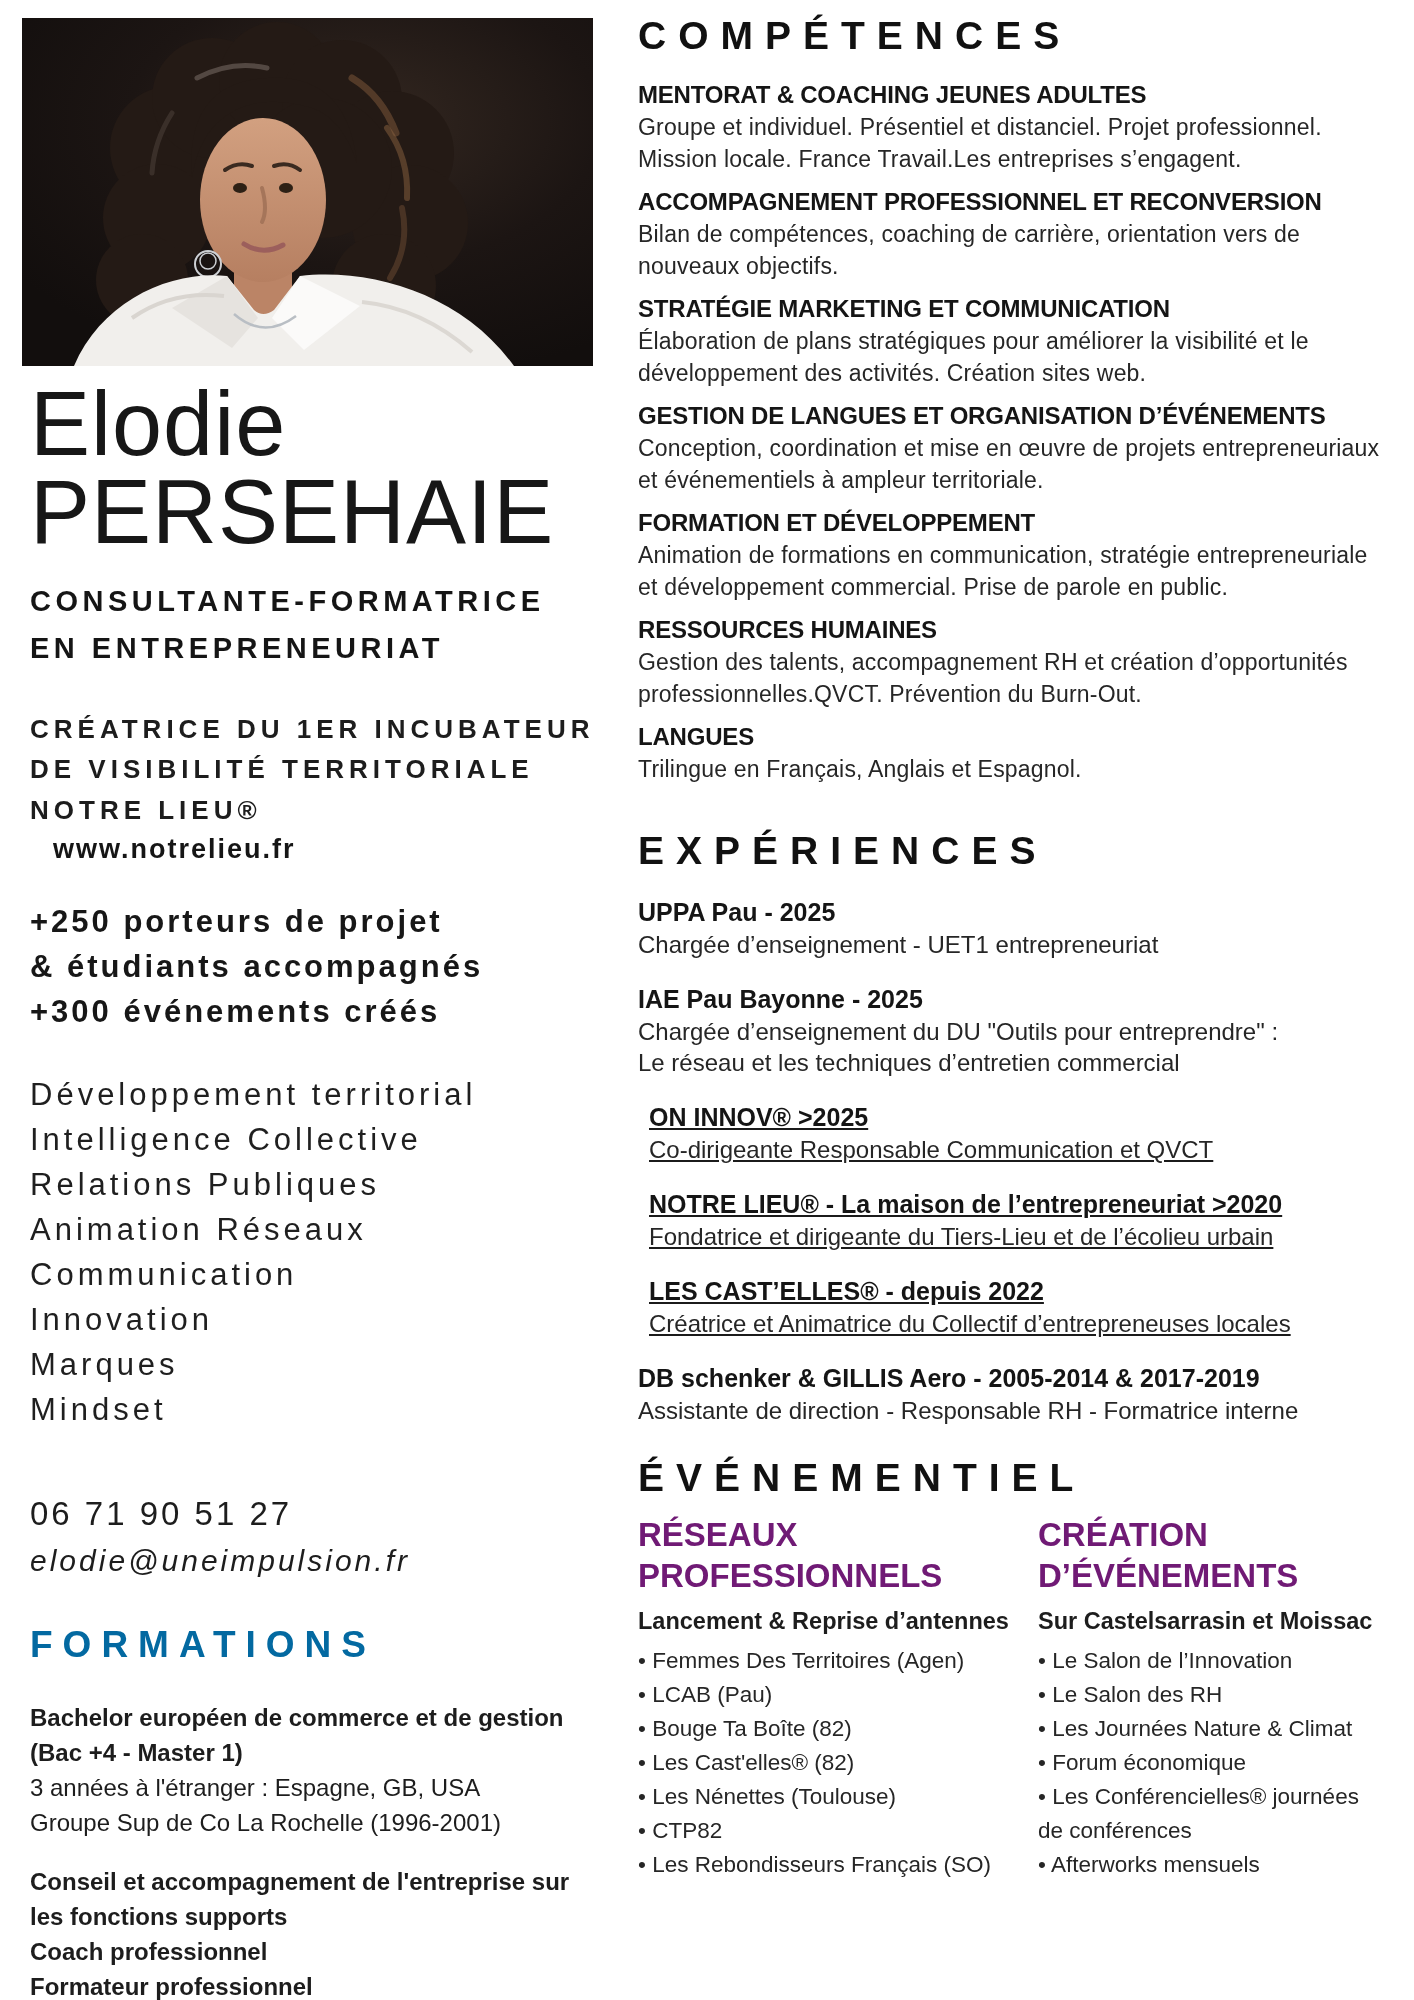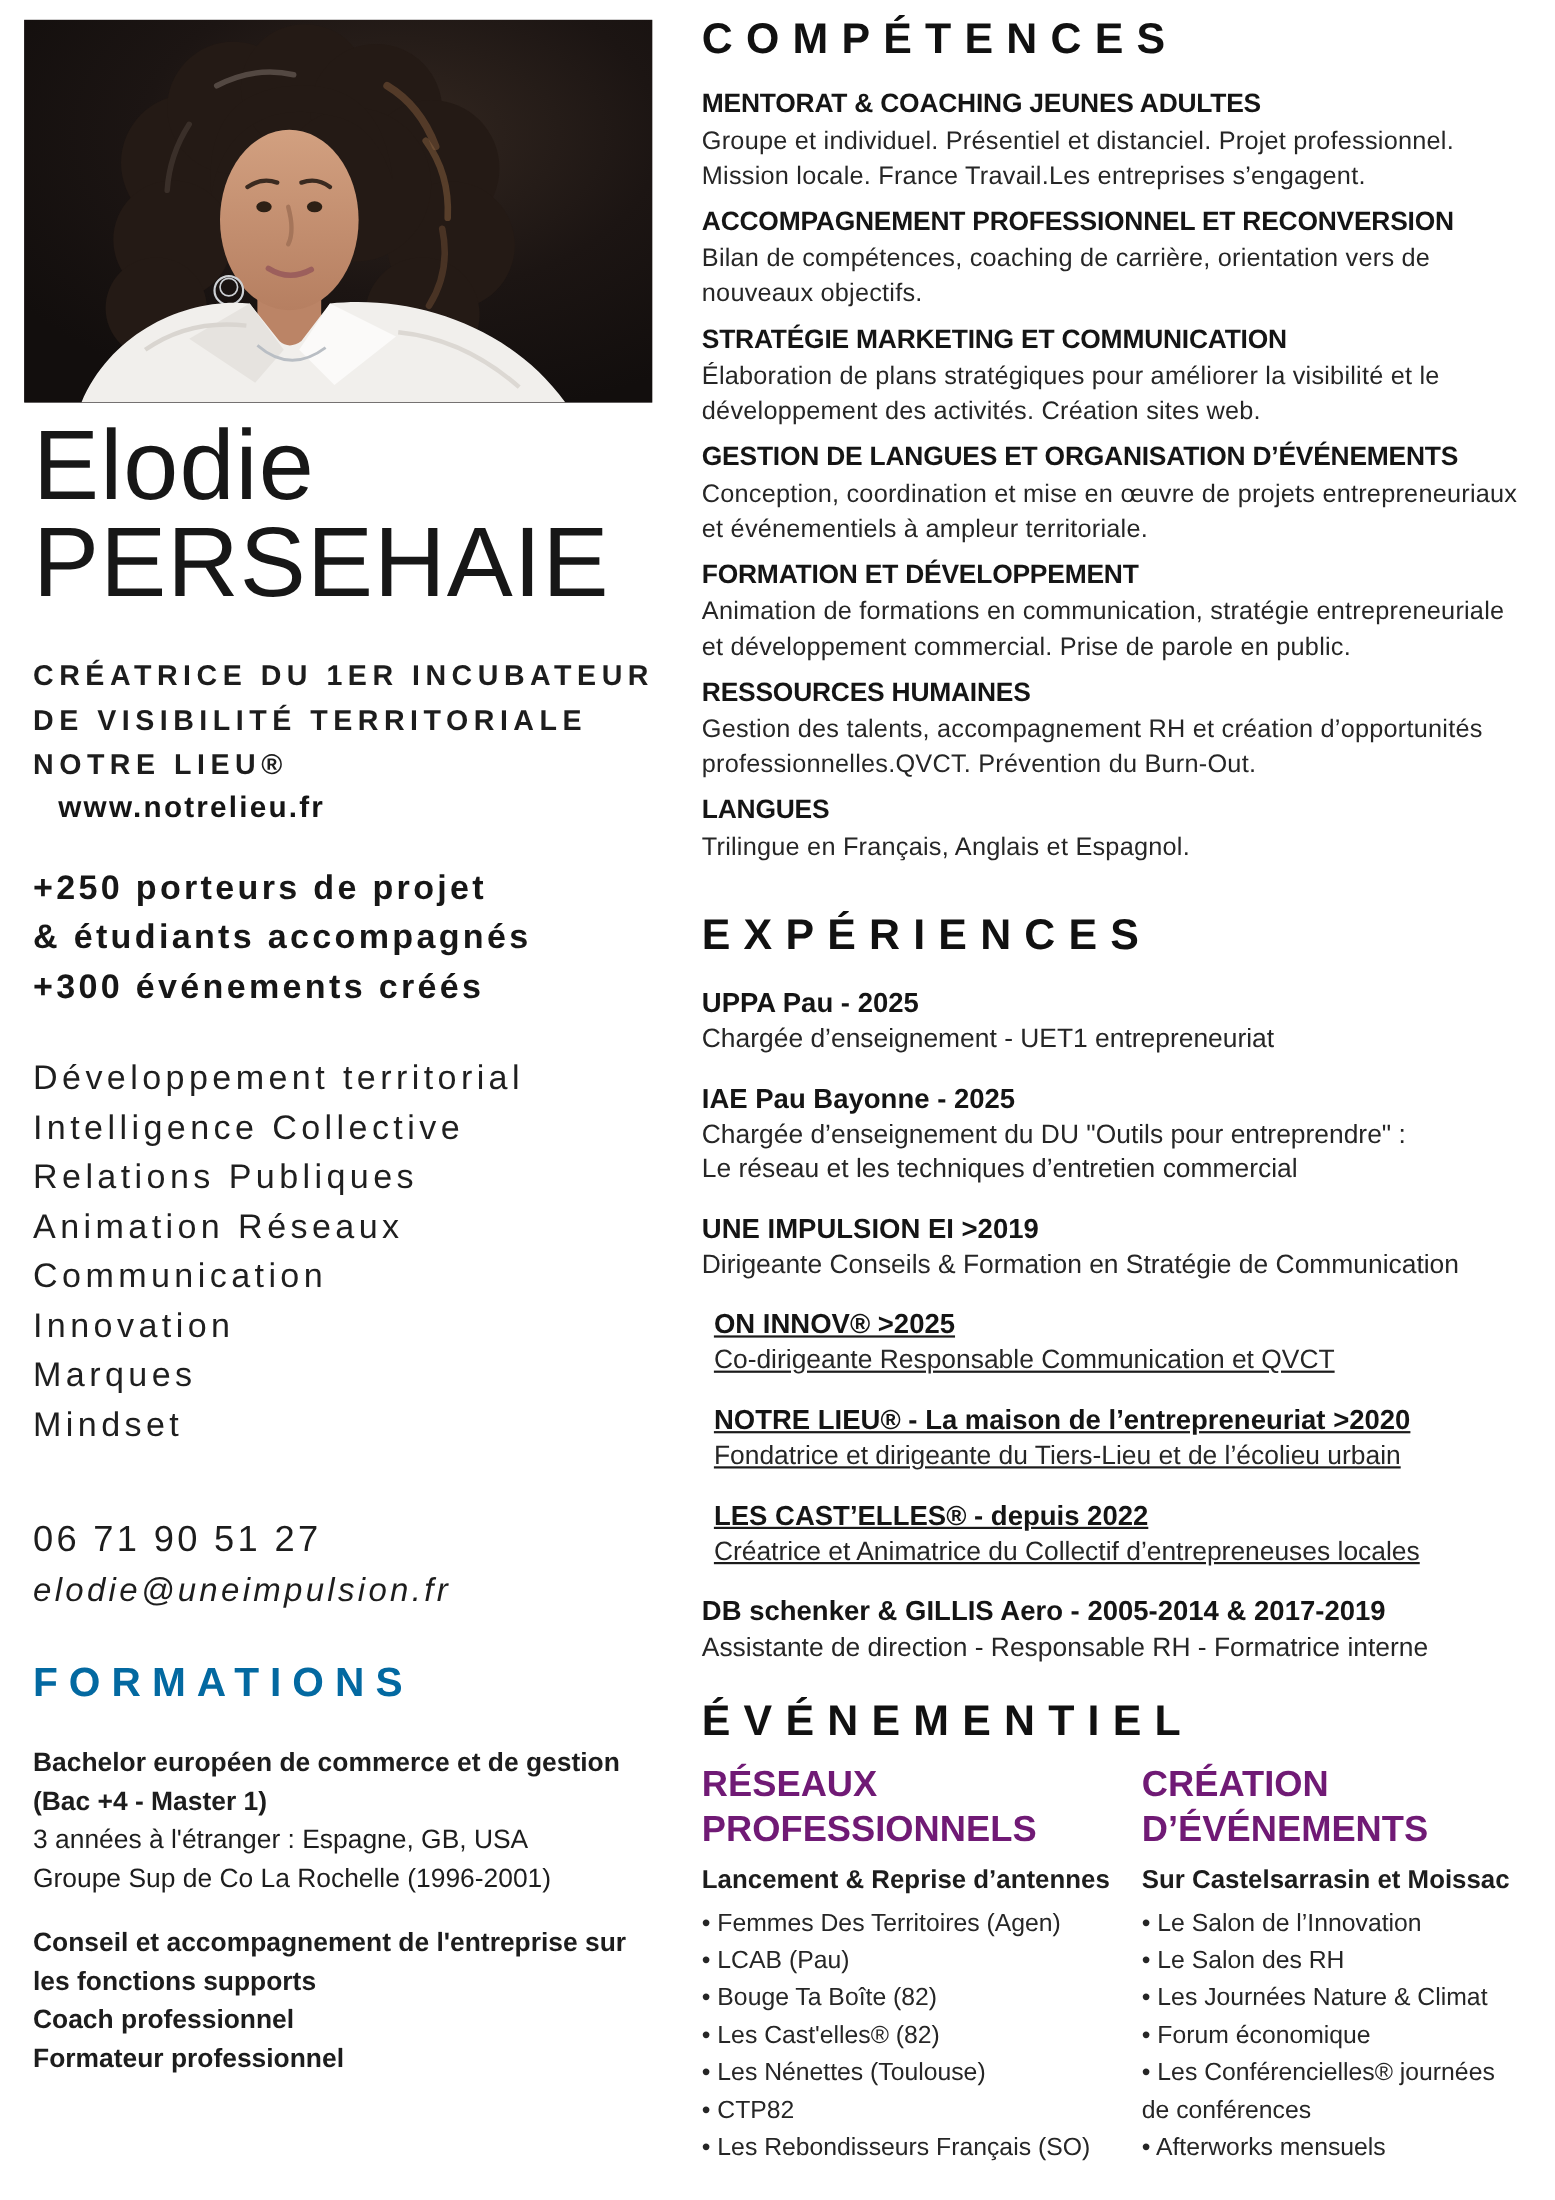--- a/index.html
+++ b/index.html
@@ -122,20 +122,24 @@
         </g>
       </svg>
     </div>
 
     <div class="lc-inner">
       <div class="name">
         <div>Elodie</div>
         <div>PERSEHAIE</div>
       </div>
 
+      <div class="job-title">
+        <div>CONSULTANTE-FORMATRICE</div>
+        <div>EN ENTREPRENEURIAT</div>
+      </div>
 
       <div class="creator" id="creator-block">
           <div class="creator-line">CRÉATRICE DU 1ER INCUBATEUR</div>
           <div class="creator-line">DE VISIBILITÉ TERRITORIALE</div>
           <div class="creator-line">NOTRE LIEU®</div>
         </div>
       <div class="website">www.notrelieu.fr</div>
 
       <div class="stats" id="stats-block">
           <div class="stats-line">+250 porteurs de projet</div>
@@ -220,24 +224,20 @@
     <div class="sec-heading exp-heading">EXPÉRIENCES</div>
     <div id="experiences-list">
         <div class="exp-item">
           <div class="exp-title">UPPA Pau - 2025</div>
           <div class="exp-line">Chargée d’enseignement - UET1 entrepreneuriat</div>
         </div>
         <div class="exp-item">
           <div class="exp-title">IAE Pau Bayonne - 2025</div>
           <div class="exp-line">Chargée d’enseignement du DU "Outils pour entreprendre" :</div>
           <div class="exp-line">Le réseau et les techniques d’entretien commercial</div>
-        </div>
-        <div class="exp-item">
-          <div class="exp-title">UNE IMPULSION EI &gt;2019</div>
-          <div class="exp-line">Dirigeante Conseils &amp; Formation en Stratégie de Communication</div>
         </div>
         <div class="exp-item indent">
           <div class="exp-title">ON INNOV® &gt;2025</div>
           <div class="exp-line">Co-dirigeante Responsable Communication et QVCT</div>
         </div>
         <div class="exp-item indent">
           <div class="exp-title">NOTRE LIEU® - La maison de l’entrepreneuriat &gt;2020</div>
           <div class="exp-line">Fondatrice et dirigeante du Tiers-Lieu et de l’écolieu urbain</div>
         </div>
         <div class="exp-item indent">

